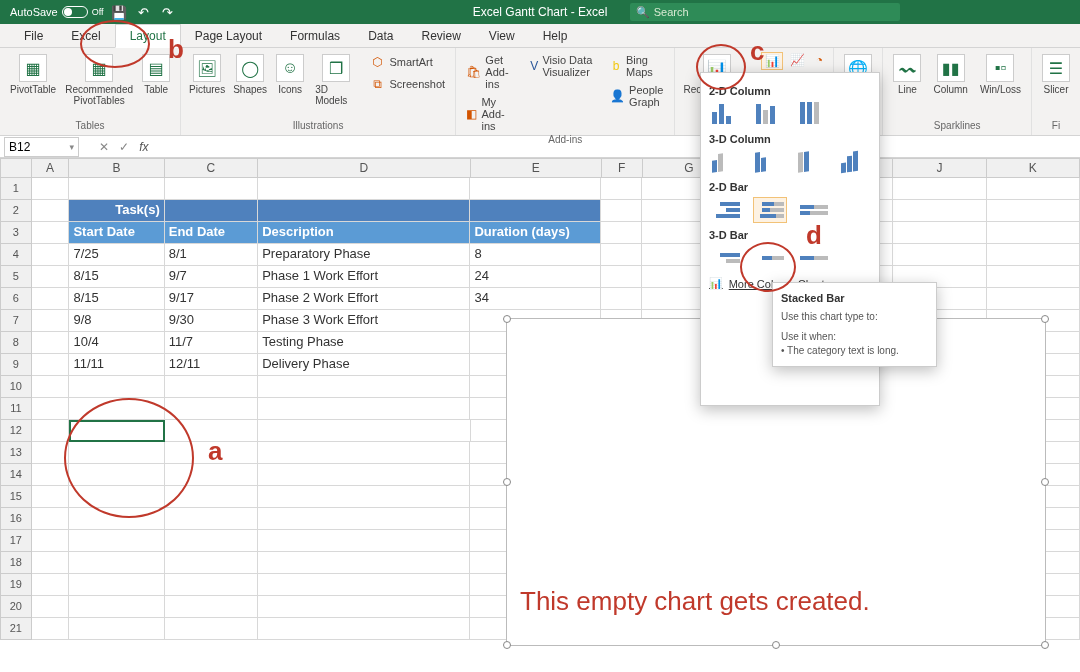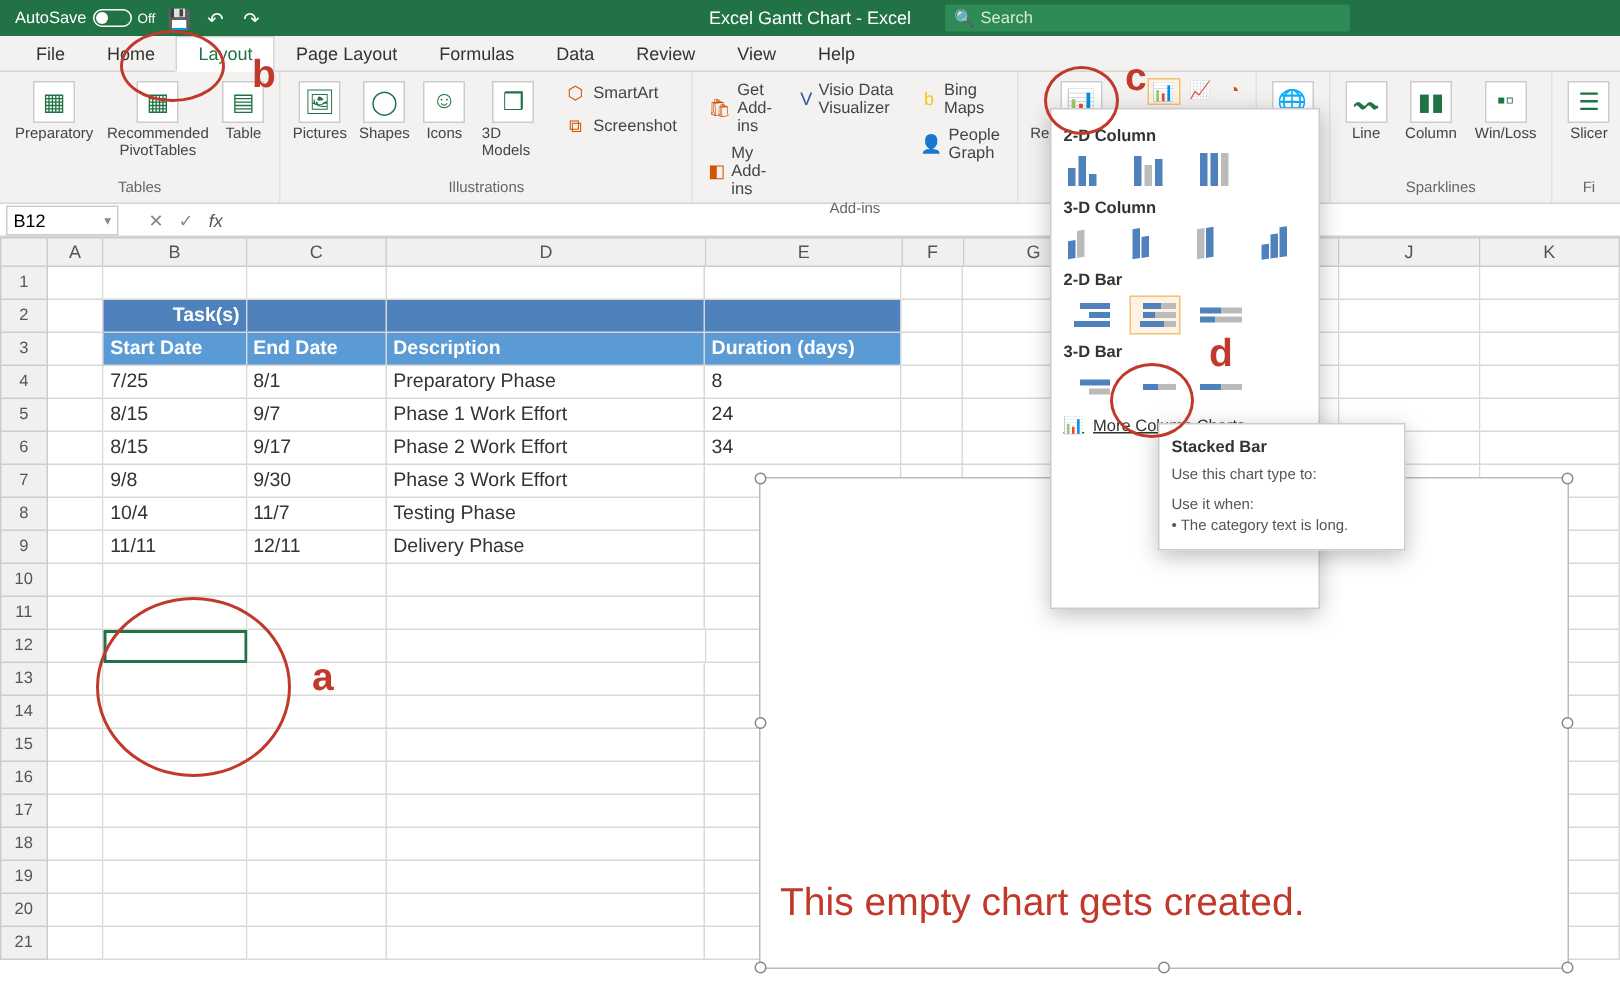--- a/index.html
+++ b/index.html
@@ -74,36 +74,36 @@
   </div>
   <div class="title-center">Excel Gantt Chart  -  Excel</div>
   <div class="searchbar">
     <span class="search-ico">🔍</span>
     <span>Search</span>
   </div>
 </div>
 
 <div class="menutabs">
   <div class="menutab">File</div>
-  <div class="menutab">Home</div>
+  <div class="menutab">Excel</div>
   <div class="menutab active">Layout</div>
   <div class="menutab">Page Layout</div>
   <div class="menutab">Formulas</div>
   <div class="menutab">Data</div>
   <div class="menutab">Review</div>
   <div class="menutab">View</div>
   <div class="menutab">Help</div>
 </div>
 
 <div class="ribbon">
   <div class="rgroup">
     <div class="rgroup-body">
       <div class="rbtn">
           <div class="rbtn-ico">▦</div>
-          <span>Preparatory</span>
+          <span>PivotTable</span>
         </div>
       <div class="rbtn" style="max-width:70px">
           <div class="rbtn-ico">▦</div>
           <span style="text-align:center">Recommended PivotTables</span>
         </div>
       <div class="rbtn">
           <div class="rbtn-ico">▤</div>
           <span>Table</span>
         </div>
     </div>

